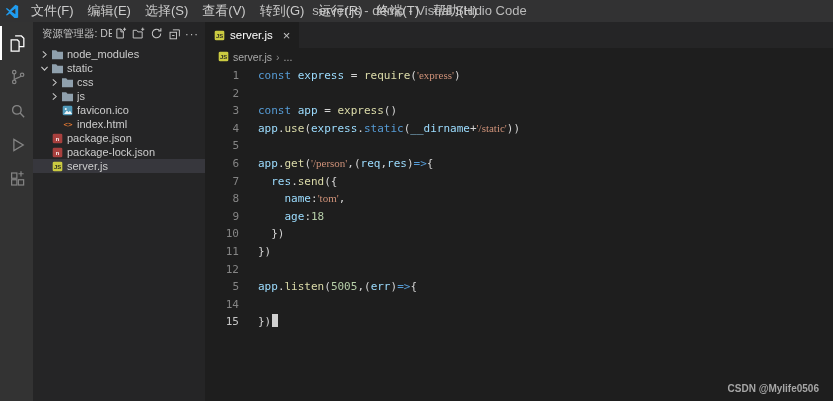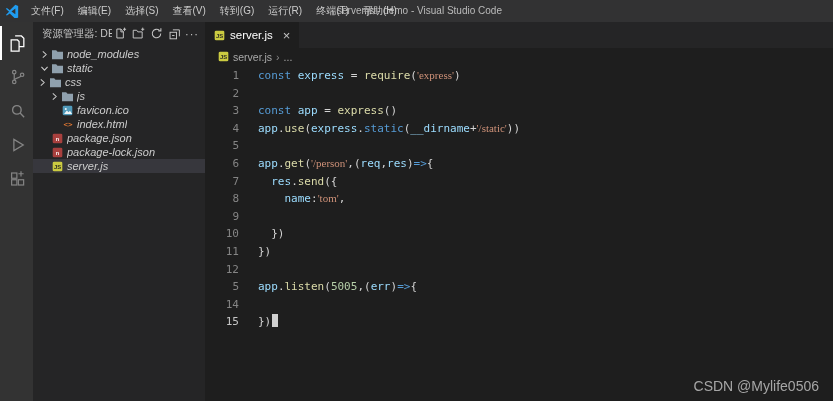--- a/index.html
+++ b/index.html
@@ -3,21 +3,21 @@
 <meta charset="utf-8">
 <style>
   * { margin:0; padding:0; box-sizing:border-box; }
   html,body { width:839px; height:404px; background:#ffffff; overflow:hidden;
               font-family:"Liberation Sans", sans-serif; }
   .app { position:absolute; top:0; left:0; width:833px; height:401px;
          background:#1e1e1e; display:flex; flex-direction:column; }
 
   
   .titlebar { flex:0 0 22px; background:#323233; display:flex; align-items:center;
-              color:#cccccc; font-size:10px; position:relative; z-index:2; }
+              color:#cccccc; font-size:13px; position:relative; z-index:2; }
   .logo { width:24px; display:flex; justify-content:center; align-items:center; }
   .menus { display:flex; position:relative; z-index:3; }
   .menu-item { padding:0 7px; line-height:22px; cursor:default; }
   .window-title { position:absolute; left:6px; right:0; top:0; line-height:22px;
                   text-align:center; color:#bbbbbb; pointer-events:none; z-index:1; }
 
   
   .main { flex:1; display:flex; min-height:0; }
 
   
@@ -36,21 +36,21 @@
   .sh-actions { display:flex; align-items:center; gap:2px; }
   .sh-btn { width:16px; height:16px; display:flex; align-items:center;
             justify-content:center; color:#c5c5c5; cursor:pointer; border-radius:3px; }
   .sh-more { margin-left:3px; font-size:11px; letter-spacing:1px; cursor:pointer; }
   .tree { flex:1; overflow:hidden; font-size:11px; padding-top:2px; }
   .tree-row { height:14px; display:flex; align-items:center; white-space:nowrap;
               cursor:pointer; color:#cccccc; }
   .tree-row.selected { background:#37373d; }
   .tr-chev { width:11px; display:flex; align-items:center; justify-content:center; }
   .tr-icon { width:15px; display:flex; align-items:center; justify-content:center; }
-  .tr-label { margin-left:2px; overflow:hidden;font-style:italic; }
+  .tr-label { margin-left:2px; overflow:hidden; }
 
   
   .editor { flex:1; display:flex; flex-direction:column; background:#1e1e1e;
             position:relative; min-width:0; }
   .tabbar { flex:0 0 26px; background:#252526; display:flex; }
   .tab { background:#1e1e1e; display:flex; align-items:center; gap:5px;
          padding:0 9px; font-size:11.5px; color:#ffffff; cursor:pointer; }
   .tab-icon,.bc-icon { display:flex; align-items:center; }
   .tab-close { color:#c5c5c5; font-size:13px; margin-left:5px; cursor:pointer; }
   .breadcrumb { flex:0 0 17px; display:flex; align-items:center; gap:4px;
@@ -69,21 +69,21 @@
   .tok-vr  { color:#9cdcfe; }
   .tok-fn  { color:#dcdcaa; }
   .tok-fnu { color:#dcdcaa; }
   .tok-st  { color:#ce9178;font-family:Liberation Serif, serif; }
   .tok-nm  { color:#b5cea8; }
   .tok-pl  { color:#d4d4d4; }
   .cursor { display:inline-block; width:6px; height:13px; background:#d0d0d0;
             vertical-align:-2px; margin-left:1px; }
 
   .watermark { position:absolute; right:14px; bottom:7px; color:#a6a6a6;
-               font-size:14px; pointer-events:none; }
+               font-size:10px; pointer-events:none;font-weight:bold; }
 </style>
 </head>
 <body>
 
 <div class="app">
   <div class="titlebar">
     <div class="logo">
         <svg width="14" height="14" viewBox="0 0 100 100">
           <path fill="#1f9cf0" fill-rule="evenodd" d="M74 6 34 44 14 29 6 34l23 22L6 78l8 5 20-15 40 38 20-9V15L74 6zm0 26v42L46 53l28-21z"></path>
         </svg>
@@ -192,21 +192,21 @@
                 <path d="M2.5 5 8 11l5.5-6"></path>
               </svg>
             </span>
             <span class="tr-icon">
               <svg width="13" height="11" viewBox="0 0 16 14">
                 <path d="M1 1.5h5.3L8 3.5h7V13H1z" fill="#8fa0ad"></path>
               </svg>
             </span>
             <span class="tr-label">static</span>
           </div>
-          <div class="tree-row" style="padding-left: 4px; text-align: center;">
+          <div class="tree-row" style="padding-left: 16px; text-align: center;">
             <span class="tr-chev">
               <svg width="9" height="9" viewBox="0 0 16 16" fill="none" stroke="#cccccc" stroke-width="1.8">
                 <path d="M5 2.5 11 8l-6 5.5"></path>
               </svg>
             </span>
             <span class="tr-icon">
               <svg width="13" height="11" viewBox="0 0 16 14">
                 <path d="M1 1.5h5.3L8 3.5h7V13H1z" fill="#8fa0ad"></path>
               </svg>
             </span>
@@ -332,20 +332,21 @@
           <div class="code-line">
             <span class="ln">7</span>
             <span class="lc"><span class="tok-pl">  </span><span class="tok-vr">res</span><span class="tok-pl">.</span><span class="tok-fn">send</span><span class="tok-pl">({</span></span>
           </div>
           <div class="code-line">
             <span class="ln">8</span>
             <span class="lc"><span class="tok-pl">    </span><span class="tok-vr">name</span><span class="tok-pl">:</span><span class="tok-st">'tom'</span><span class="tok-pl">,</span></span>
           </div>
           <div class="code-line">
             <span class="ln">9</span>
+            <span class="lc"><span class="tok-pl">    </span><span class="tok-vr">age</span><span class="tok-pl">:</span><span class="tok-nm">18</span></span>
           </div>
           <div class="code-line">
             <span class="ln">10</span>
             <span class="lc"><span class="tok-pl">  })</span></span>
           </div>
           <div class="code-line">
             <span class="ln">11</span>
             <span class="lc"><span class="tok-pl">})</span></span>
           </div>
           <div class="code-line">

